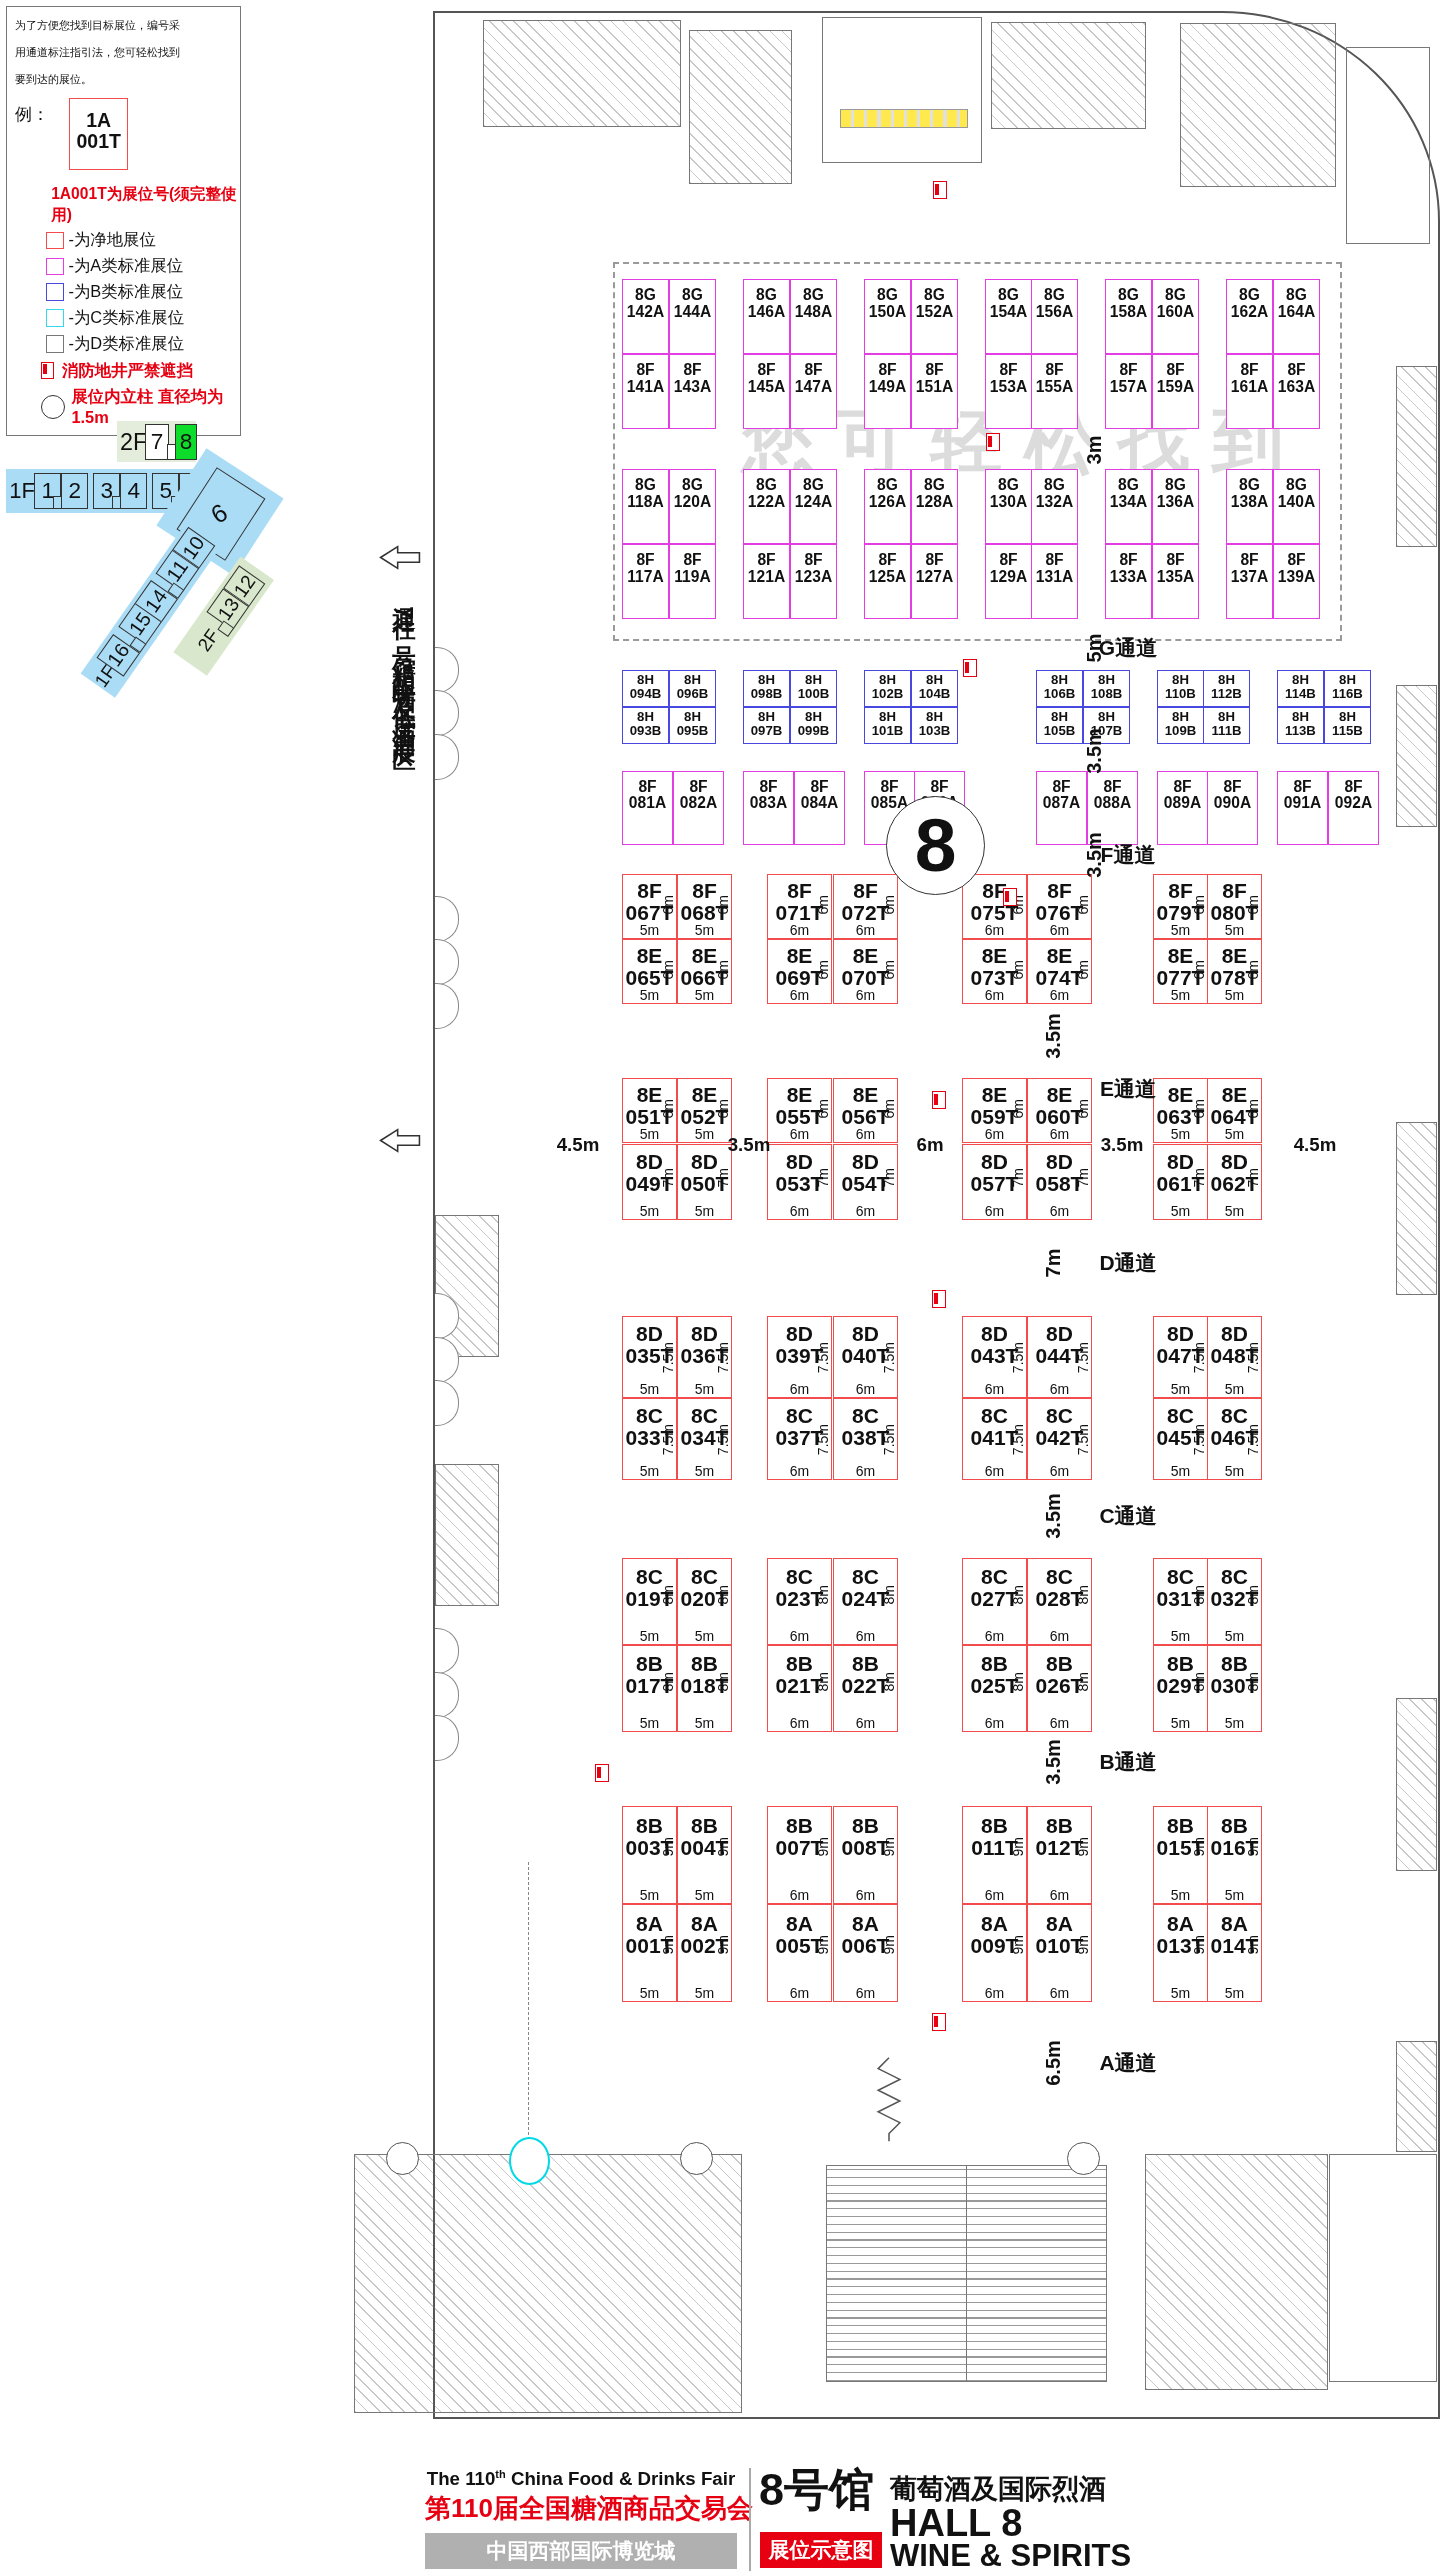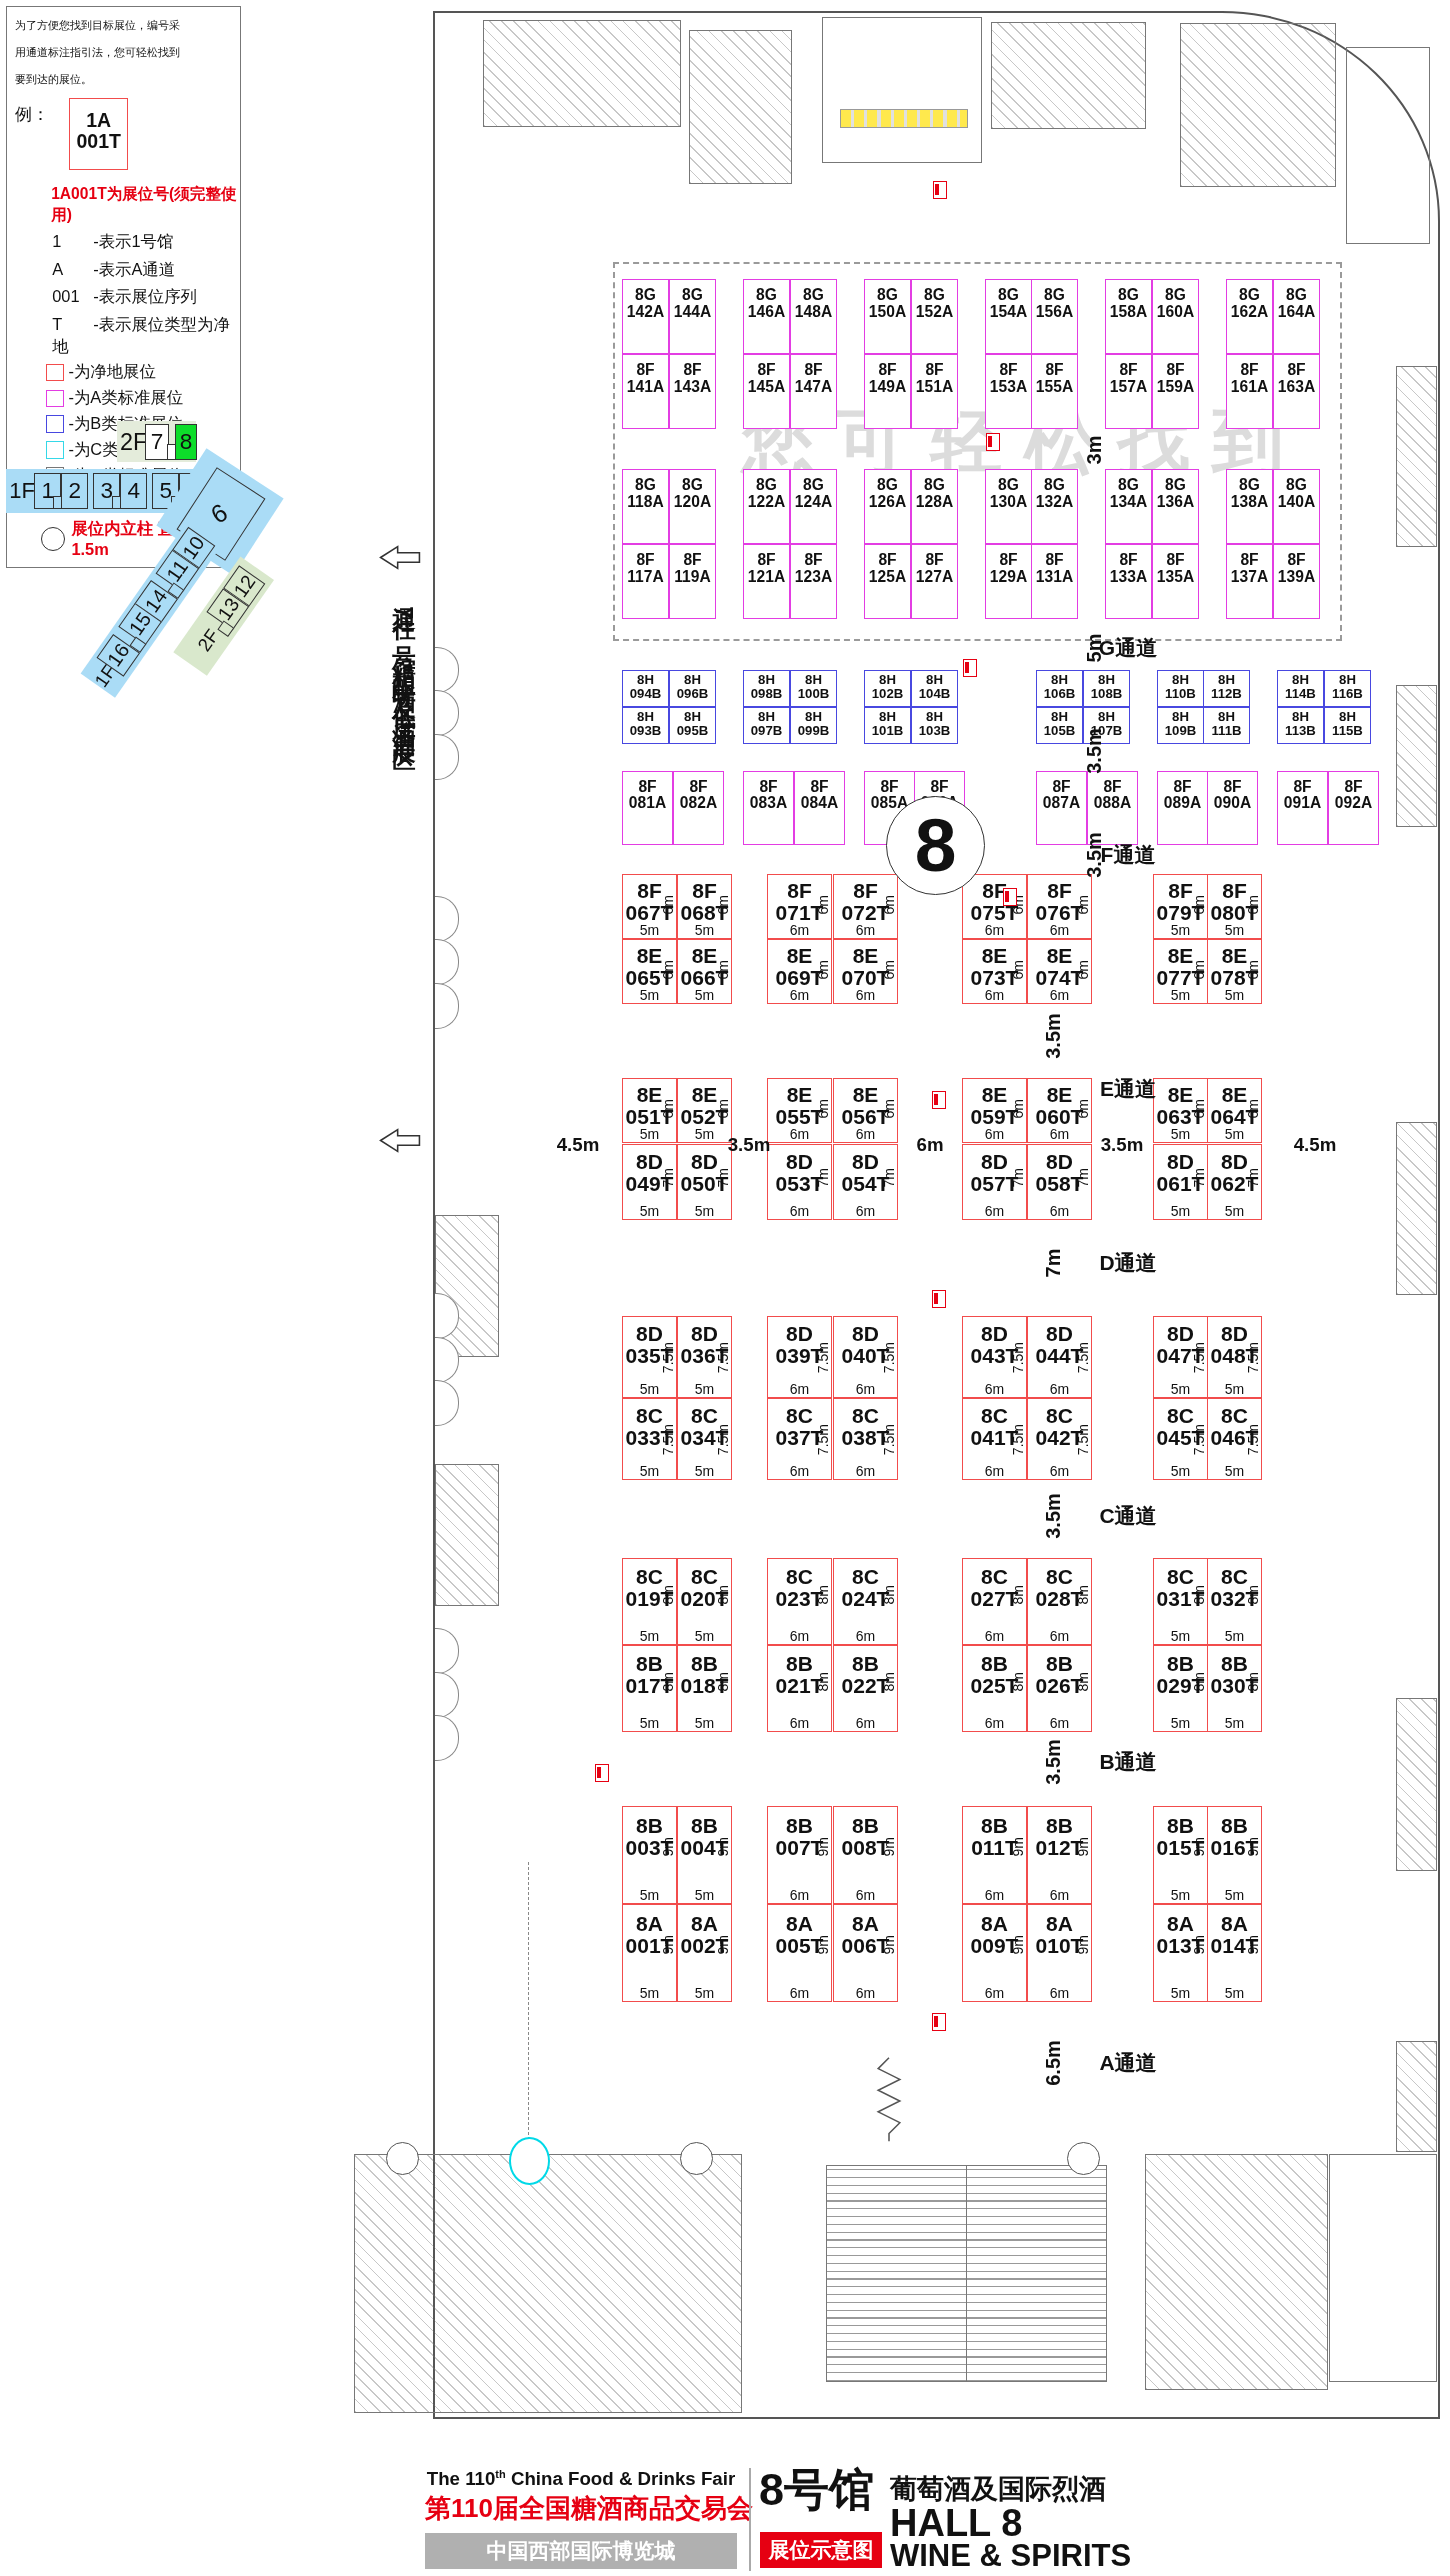--- a/index.html
+++ b/index.html
@@ -137,26 +137,20 @@
     <div class="lg-intro">用通道标注指引法，您可轻松找到</div>
     <div class="lg-intro">要到达的展位。</div>
     <div class="lg-exrow">
       <span class="lg-exlabel">例：</span>
       <div class="lg-exbox">
         <span>1A</span><br>
         <span>001T</span>
       </div>
     </div>
     <div class="lg-head">1A001T为展位号(须完整使用)</div>
-    <div id="legend-codes">
-        <div class="lg-code"><b>1</b>-表示1号馆</div>
-        <div class="lg-code"><b>A</b>-表示A通道</div>
-        <div class="lg-code"><b>001</b>-表示展位序列</div>
-        <div class="lg-code"><b>T</b>-表示展位类型为净地</div>
-      </div>
     <div id="legend-swatches">
         <div class="lg-sw">
      <span class="sq" style="border-color:#f24c4c"></span>
      <span>-为净地展位</span>
         </div>
         <div class="lg-sw">
      <span class="sq" style="border-color:#e33de3"></span>
      <span>-为A类标准展位</span>
         </div>
         <div class="lg-sw">

